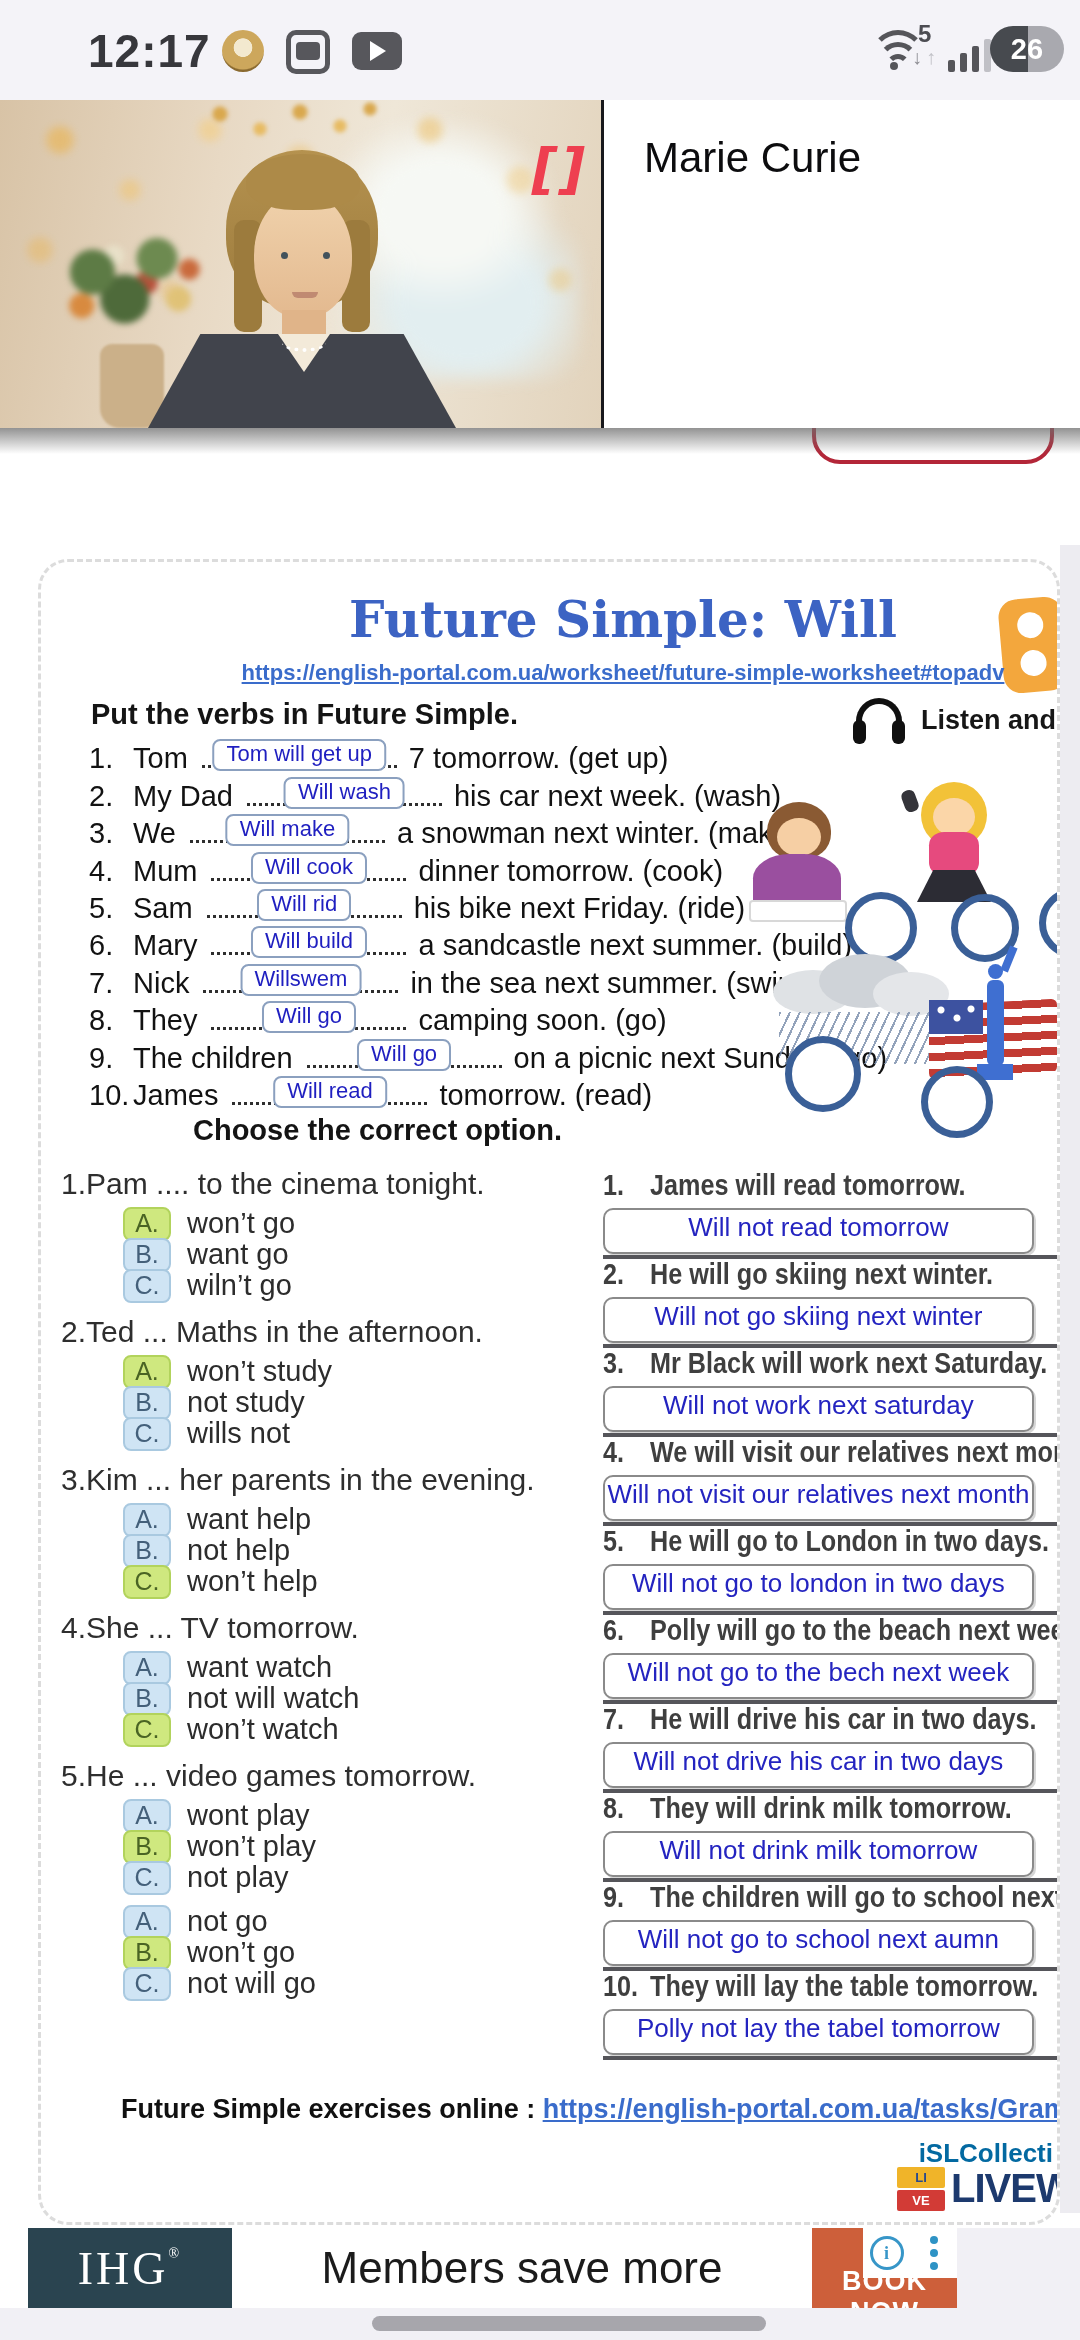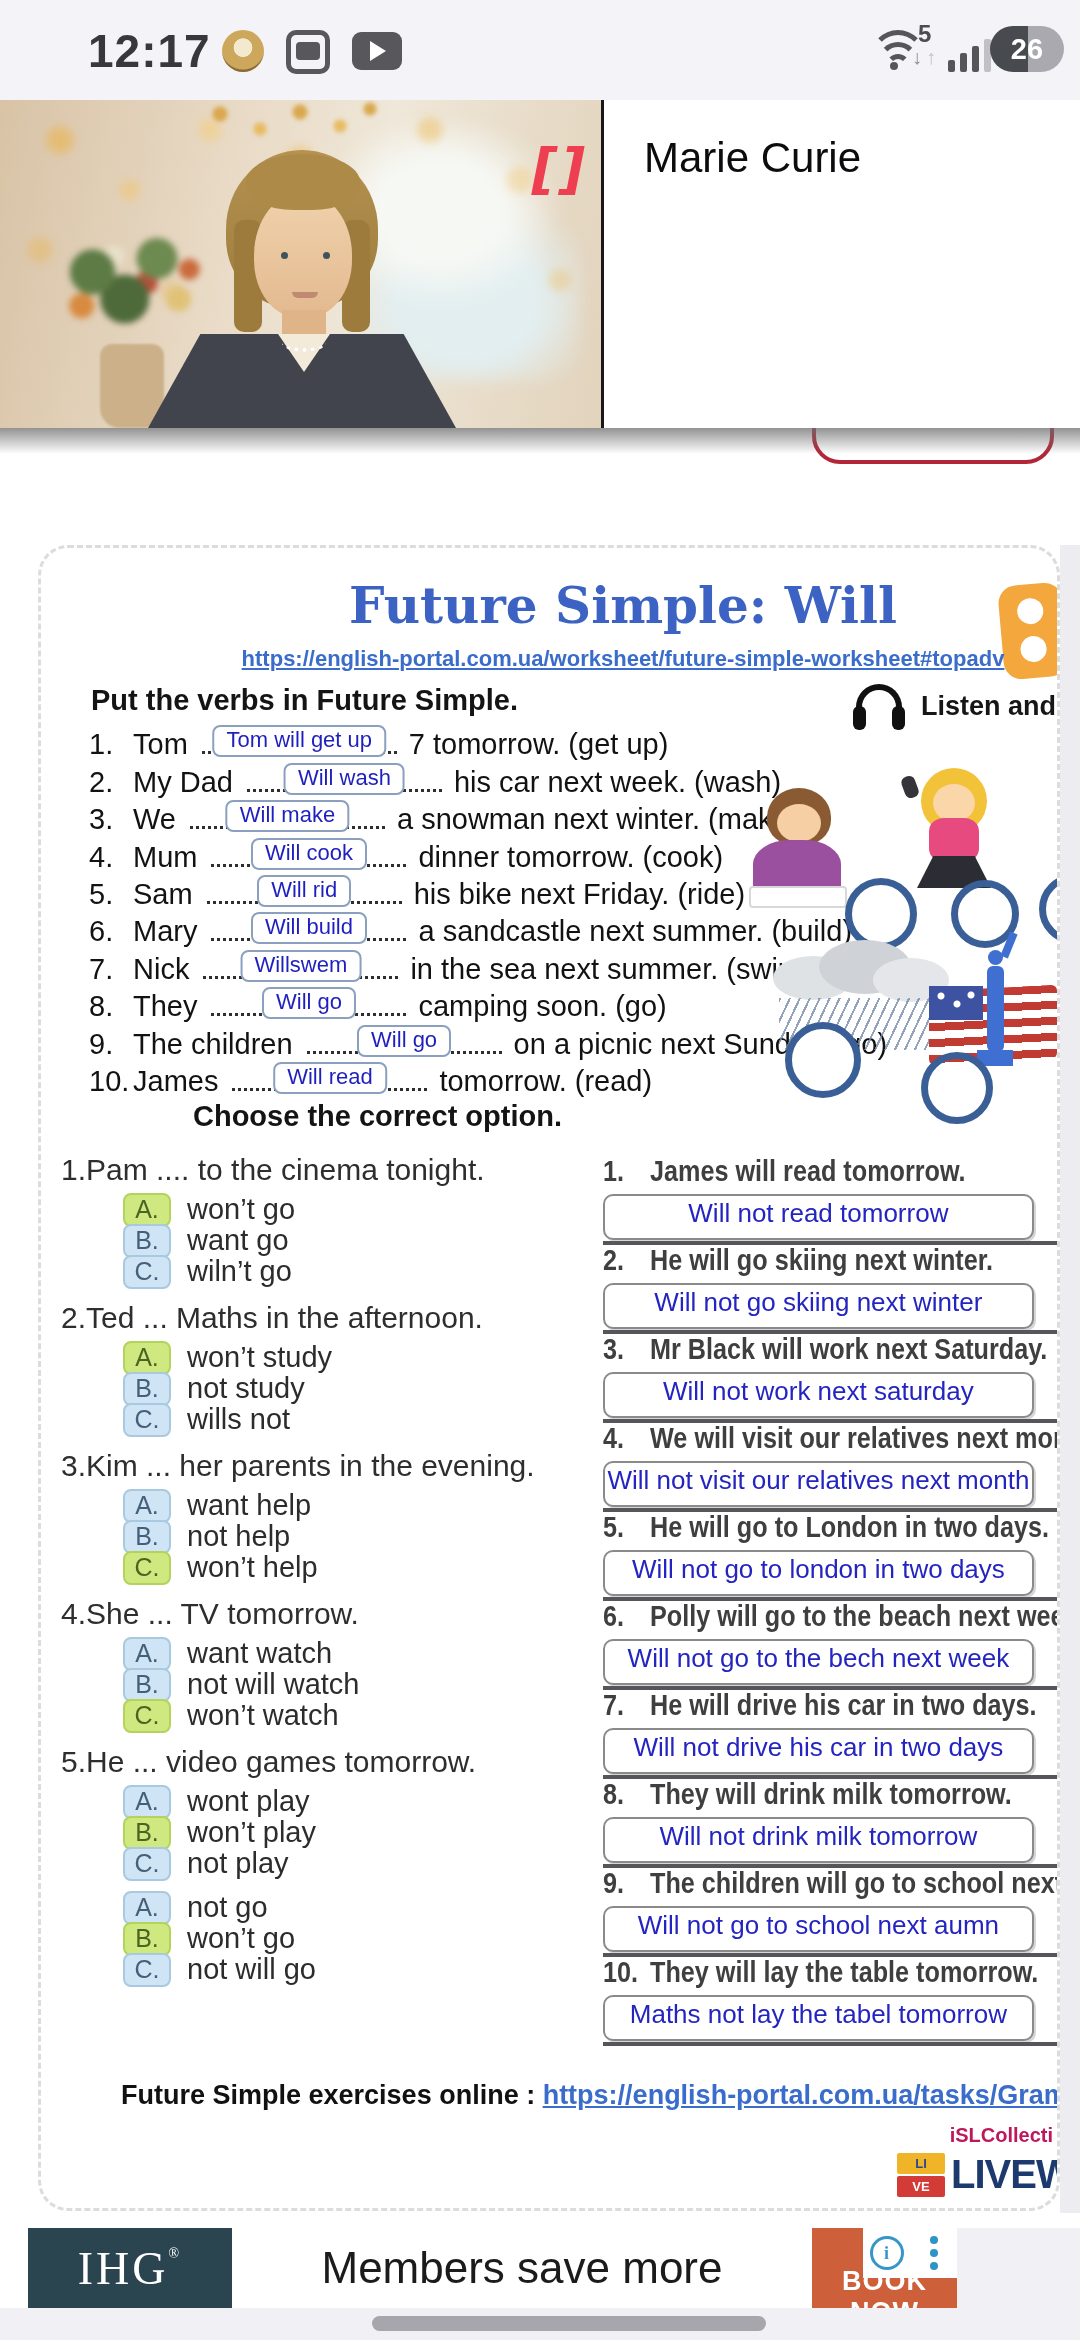--- a/index.html
+++ b/index.html
@@ -89,21 +89,21 @@
   .pearls{position:absolute;left:282px;top:234px;width:44px;height:14px;border-bottom:4px dotted #fff;border-radius:50%;}
   .vlogo{position:absolute;right:14px;top:36px;color:#ee3f50;font-family:"DejaVu Sans",sans-serif;
          font-size:56px;font-weight:800;font-style:italic;letter-spacing:2px;}
   .vtitle{position:absolute;left:644px;top:34px;font-size:42px;color:#0c0c0e;}
   .vshadow{position:absolute;left:0;top:428px;width:1080px;height:26px;z-index:4;
            background:linear-gradient(rgba(110,110,110,.75),rgba(255,255,255,0));}
   .redbtn{position:absolute;left:812px;top:398px;width:234px;height:58px;border:4px solid #b32638;
           border-radius:28px;background:#fff;z-index:3;}
   
   .side-strip{position:absolute;left:1060px;top:545px;width:20px;height:1668px;background:#edecf1;}
-  .card{position:absolute;left:38px;top:545px;width:1016px;height:1660px;background:#fff;
+  .card{position:absolute;left:38px;top:559px;width:1016px;height:1660px;background:#fff;
         border:3px dashed #dcdcdc;border-radius:30px;overflow:hidden;z-index:1;}
   .orange8{position:absolute;right:-8px;top:36px;width:64px;height:94px;background:#f3a73d;
            border-radius:18px;transform:rotate(-5deg);}
   .orange8 .hole{position:absolute;left:18px;width:26px;height:26px;background:#fff;border-radius:50%;}
   .orange8 .h1{top:14px;}.orange8 .h2{top:52px;}
   .ws-title{position:absolute;top:28px;left:74px;width:1016px;text-align:center;
             font-family:"DejaVu Serif",serif;font-weight:700;font-size:50px;color:#3c63c3;}
   .ws-url{position:absolute;top:98px;left:74px;width:1016px;text-align:center;
           font-size:22px;font-weight:700;color:#3a6ccb;text-decoration:underline;}
   .p1-head{position:absolute;top:136px;left:50px;font-size:29px;font-weight:700;color:#141414;}
@@ -172,21 +172,21 @@
   .tr-s{font-size:30px;line-height:34px;font-weight:700;color:#3f3f3f;white-space:nowrap;
         transform:scaleX(.84);transform-origin:left;display:flex;margin-bottom:6px;}
   .tr-num{min-width:56px;}
   .tr-box{height:40px;width:94%;border:2px solid #8a8a8a;border-radius:10px;background:#fff;
           box-shadow:2px 2px 0 #d6d6d6;text-align:center;font-size:26px;color:#2424c0;padding-top:2px;}
   .tr-line{height:4px;background:#55555a;width:116%;margin-top:1px;}
   
   .ws-footer{position:absolute;top:1532px;left:80px;width:1000px;font-size:27px;font-weight:700;color:#111;
              white-space:nowrap;}
   .ws-footer .flink{color:#3a6ccb;text-decoration:underline;}
-  .watermark{position:absolute;top:1576px;right:4px;font-size:20px;font-weight:700;color:#be185d;}
+  .watermark{position:absolute;top:1576px;right:4px;font-size:26px;font-weight:700;color:#0369a1;}
   .lw{position:absolute;top:1604px;left:856px;display:flex;align-items:center;gap:6px;}
   .lw-sqs{display:flex;flex-direction:column;gap:2px;}
   .lw-sq{width:48px;height:21px;color:#fff;font-size:13px;font-weight:700;display:flex;align-items:center;justify-content:center;border-radius:2px;}
   .lw-sq1{background:#f0b429;color:#2b4a8b;}
   .lw-sq2{background:#d23b36;}
   .lw-text{font-size:40px;font-weight:800;color:#1d3a6e;letter-spacing:-1px;white-space:nowrap;}
   
   .ad{position:absolute;left:0;top:2228px;width:1080px;height:80px;background:#fff;z-index:8;display:flex;overflow:hidden;}
   .ad-pad{width:28px;background:#fff;}
   .ihg{width:204px;background:#2a4450;color:#fff;display:flex;align-items:center;justify-content:center;
@@ -621,21 +621,21 @@
         </div>
         <div class="tr-box">Will not go to school next aumn</div>
         <div class="tr-line"></div>
       </div>
 
       <div class="tr-item">
         <div class="tr-s">
           <span class="tr-num">10.</span>
           <span>They will lay the table tomorrow.</span>
         </div>
-        <div class="tr-box">Maths not lay the tabel tomorrow</div>
+        <div class="tr-box">Polly not lay the tabel tomorrow</div>
         <div class="tr-line"></div>
       </div>
     </div>
 
   <div class="ws-footer">
     <span>Future Simple exercises online : </span><span class="flink">https://english-portal.com.ua/tasks/Grammar-future_simple-1-1#topadv</span>
   </div>
   <div class="watermark">iSLCollecti</div>
   <div class="lw">
     <div class="lw-sqs">

